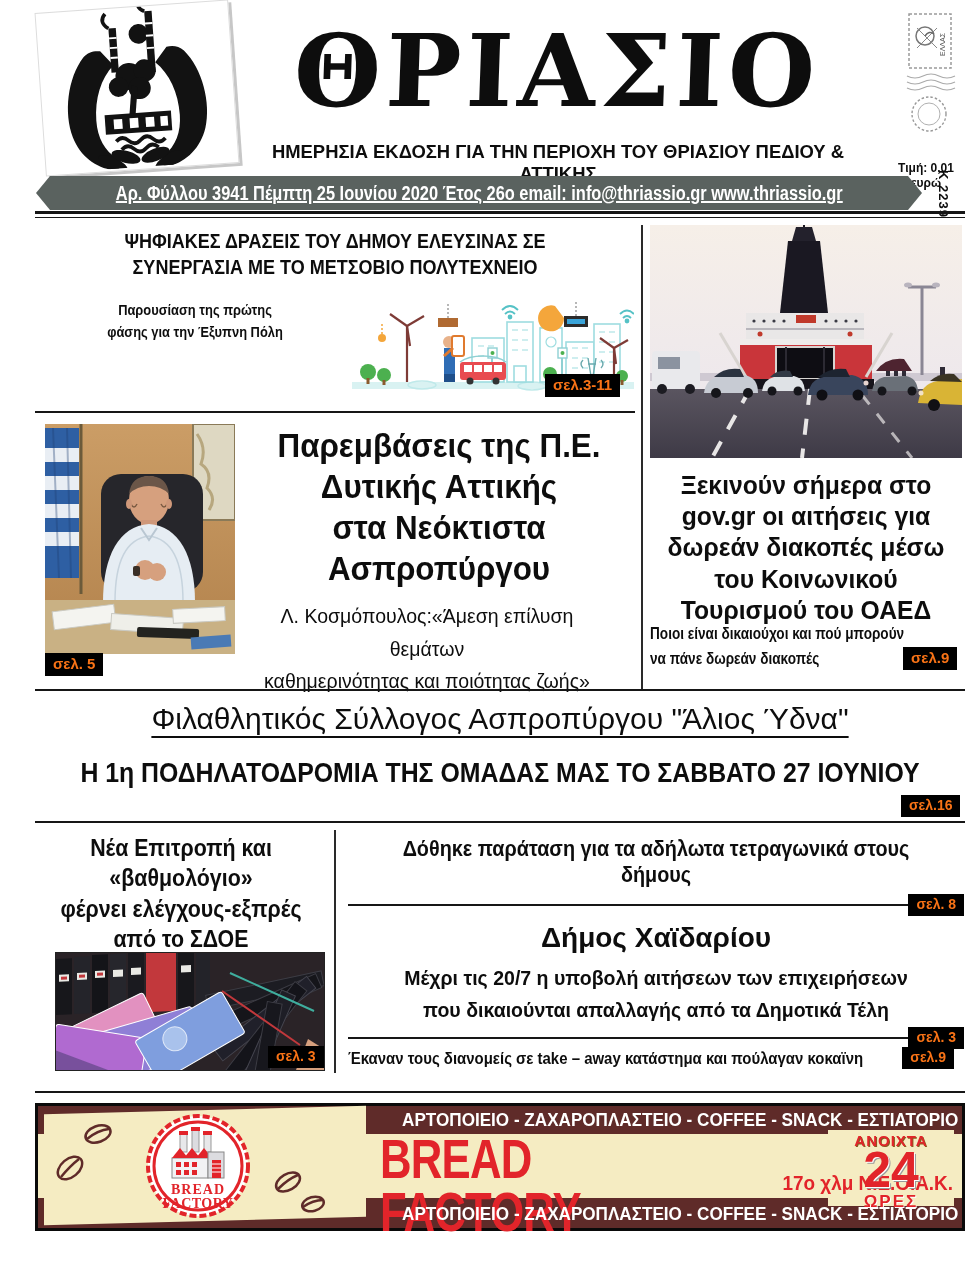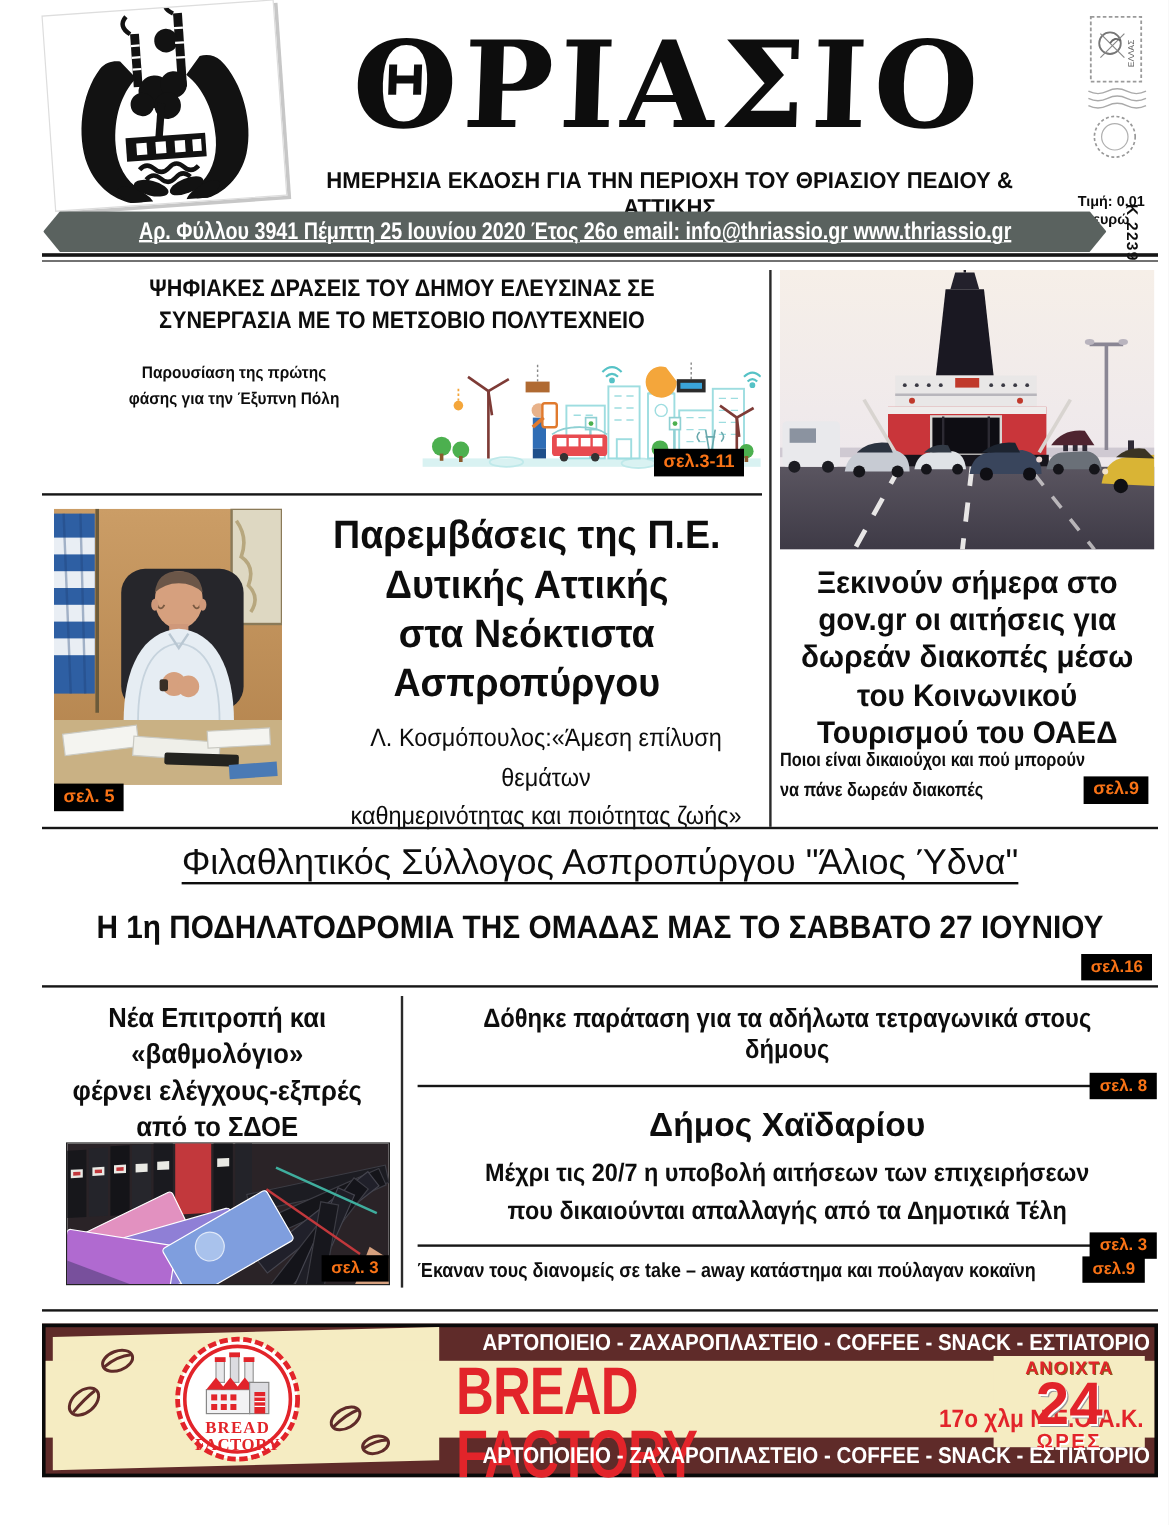--- a/index.html
+++ b/index.html
@@ -281,21 +281,21 @@
     </svg>
   </div>
   <div class="pg" style="left:45px;top:653px;font-size:15px;">σελ. 5</div>
 
   <div class="abs hl" style="left:240px;top:426px;width:398px;font-size:33px;line-height:1.24;">
     <span class="sq" style="transform:scaleX(.95);">Παρεμβάσεις της Π.Ε.</span>
     <span class="sq" style="transform:scaleX(.95);">Δυτικής Αττικής</span>
     <span class="sq" style="transform:scaleX(.95);">στα Νεόκτιστα</span>
     <span class="sq" style="transform:scaleX(.95);">Ασπροπύργου</span>
   </div>
-  <div class="abs ctr" style="left:256px;top:600px;width:398px;font-size:21px;line-height:1.55;">
+  <div class="abs ctr" style="left:228px;top:600px;width:398px;font-size:21px;line-height:1.55;">
     <span class="sq" style="transform:scaleX(.93);">Λ. Κοσμόπουλος:«Άμεση επίλυση θεμάτων</span>
     <span class="sq" style="transform:scaleX(.93);">καθημερινότητας και ποιότητας ζωής»</span>
   </div>
 
   <div class="abs" style="left:650px;top:225px;width:312px;height:233px;">
     <svg width="312" height="233" viewBox="0 0 312 233">
       <defs>
         <linearGradient id="sky" x1="0" y1="0" x2="0" y2="1">
           <stop offset="0" stop-color="#f6efe8"></stop>
             <stop offset="1" stop-color="#eae5ee"></stop>

